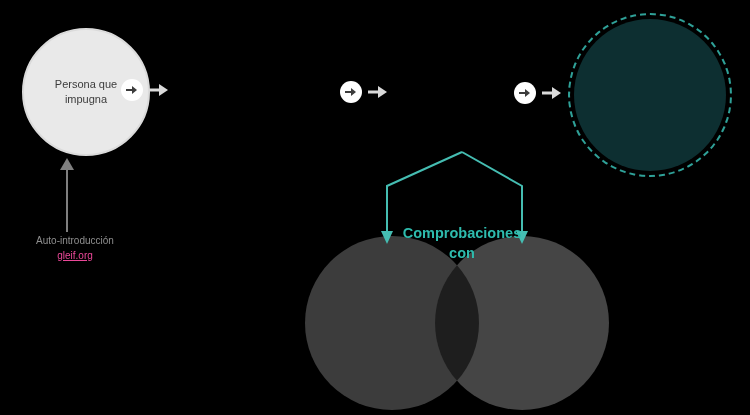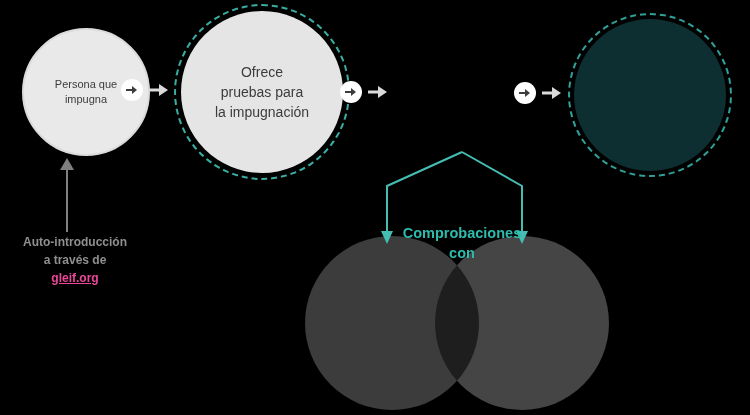--- a/index.html
+++ b/index.html
@@ -56,23 +56,22 @@
   }
   .conn-1 { left: 121px; top: 79px; }
   .conn-2 { left: 340px; top: 81px; }
   .conn-3 { left: 514px; top: 82px; }
   .dot {
     width: 22px; height: 22px; background: #FFFFFF; border-radius: 50%;
     display: flex; align-items: center; justify-content: center;
   }
   .annotation {
     position: absolute; left: 0; top: 233px; width: 150px;
-    text-align: center; color: #8F8F8F; font-size: 12px; line-height: 1.5;
+    text-align: center; color: #8F8F8F; font-size: 10px; line-height: 1.5;
     z-index: 4;
-    font-weight: bold;
   }
   .annotation a { color: #ec4899; text-decoration: underline; cursor: pointer; text-align: right; }
   .up-line {
     position: absolute; left: 66px; top: 170px; width: 2px; height: 62px;
     background: #7F7F7F; z-index: 3;
   }
   .up-head {
     position: absolute; left: 60px; top: 158px; width: 0; height: 0;
     border-left: 7px solid transparent; border-right: 7px solid transparent;
     border-bottom: 12px solid #7F7F7F; z-index: 3;
@@ -118,25 +117,20 @@
         <line x1="0" y1="5" x2="7" y2="5" stroke="#3C3C3C" stroke-width="2"></line>
         <polygon points="6,1 6,9 11,5" fill="#3C3C3C"></polygon>
       </svg>
     </span>
     <svg width="20" height="14" viewBox="0 0 20 14">
       <line x1="0" y1="7" x2="11" y2="7" stroke="#DADADA" stroke-width="3"></line>
       <polygon points="10,1 10,13 19,7" fill="#DADADA"></polygon>
     </svg>
   </div>
 
-  <div class="circle node-pruebas-outer">
-    <div class="node-pruebas-inner">
-      <span class="lbl">Ofrece pruebas para la impugnación</span>
-    </div>
-  </div>
 
   <div class="connector conn-2">
     <span class="dot">
       <svg width="12" height="10" viewBox="0 0 12 10">
         <line x1="0" y1="5" x2="7" y2="5" stroke="#3C3C3C" stroke-width="2"></line>
         <polygon points="6,1 6,9 11,5" fill="#3C3C3C"></polygon>
       </svg>
     </span>
     <svg width="20" height="14" viewBox="0 0 20 14">
       <line x1="0" y1="7" x2="11" y2="7" stroke="#DADADA" stroke-width="3"></line>
@@ -160,17 +154,16 @@
 
   <div class="circle node-final-outer">
     <div class="node-final-inner"></div>
   </div>
 
   <div class="up-head"></div>
   <div class="up-line"></div>
 
   <div class="annotation">
     <div>Auto-introducción</div>
-    <div>a través de</div>
     <a>gleif.org</a>
   </div>
 
 </div>
 
 </body></html>

